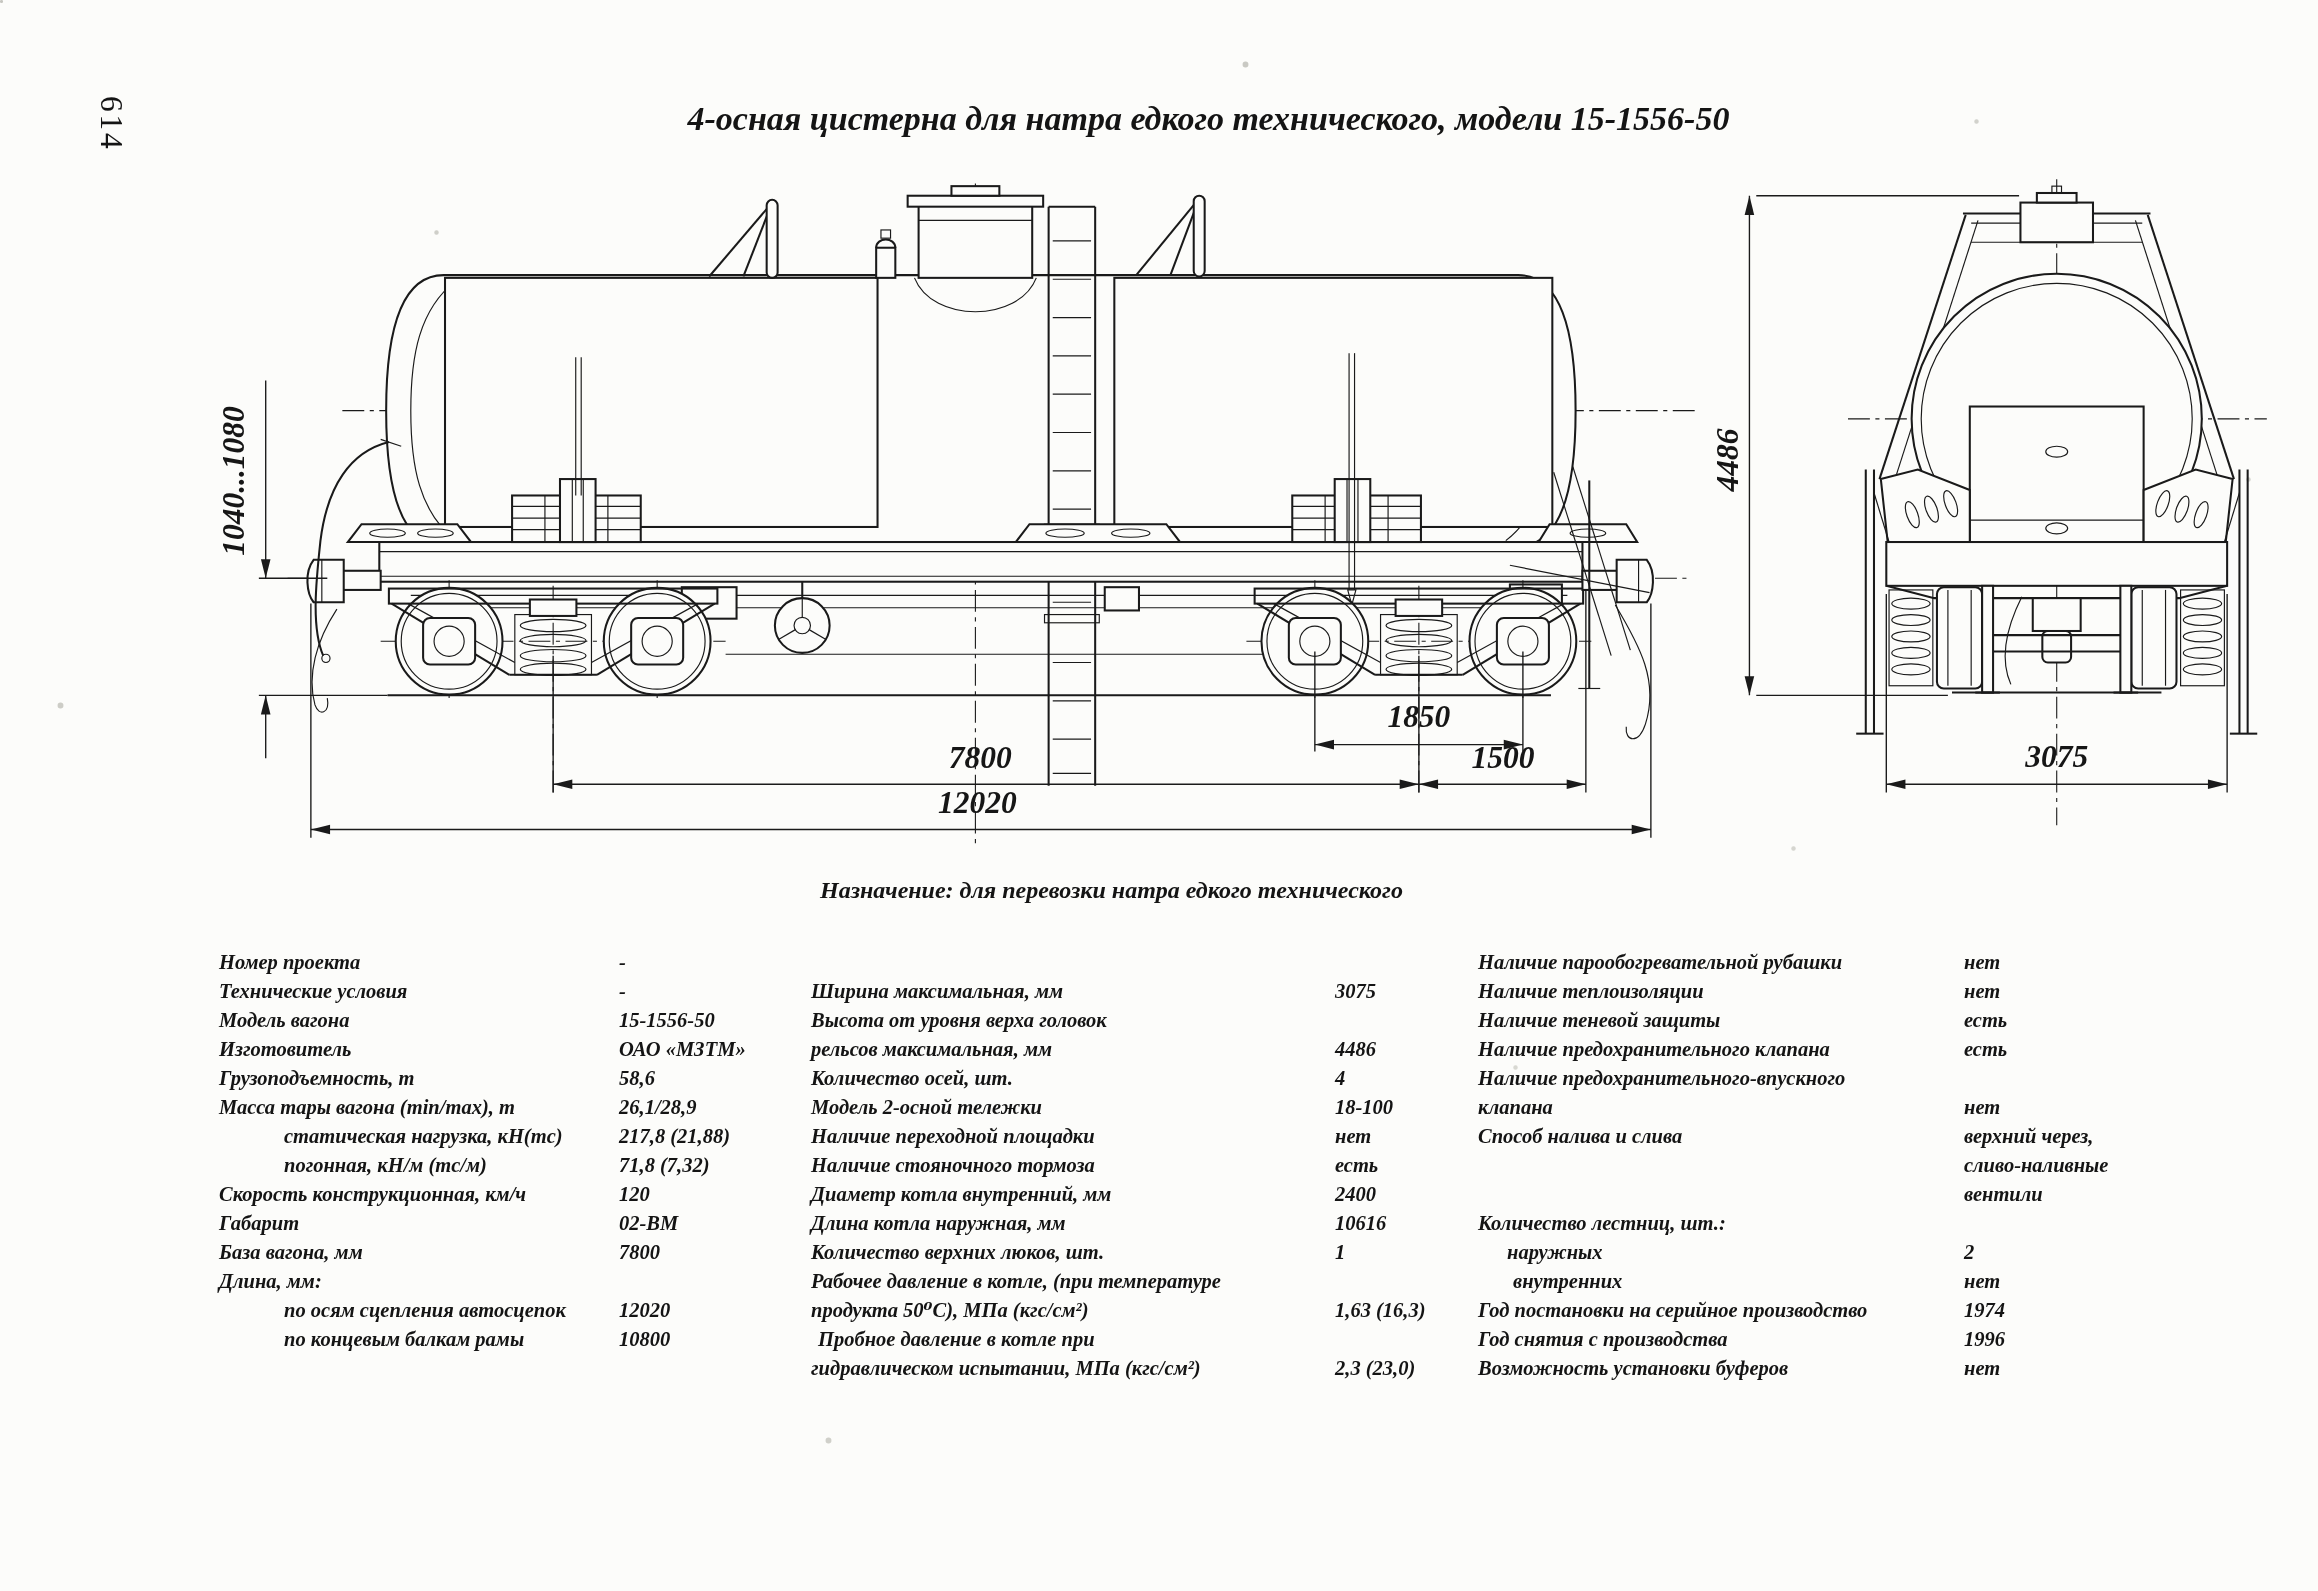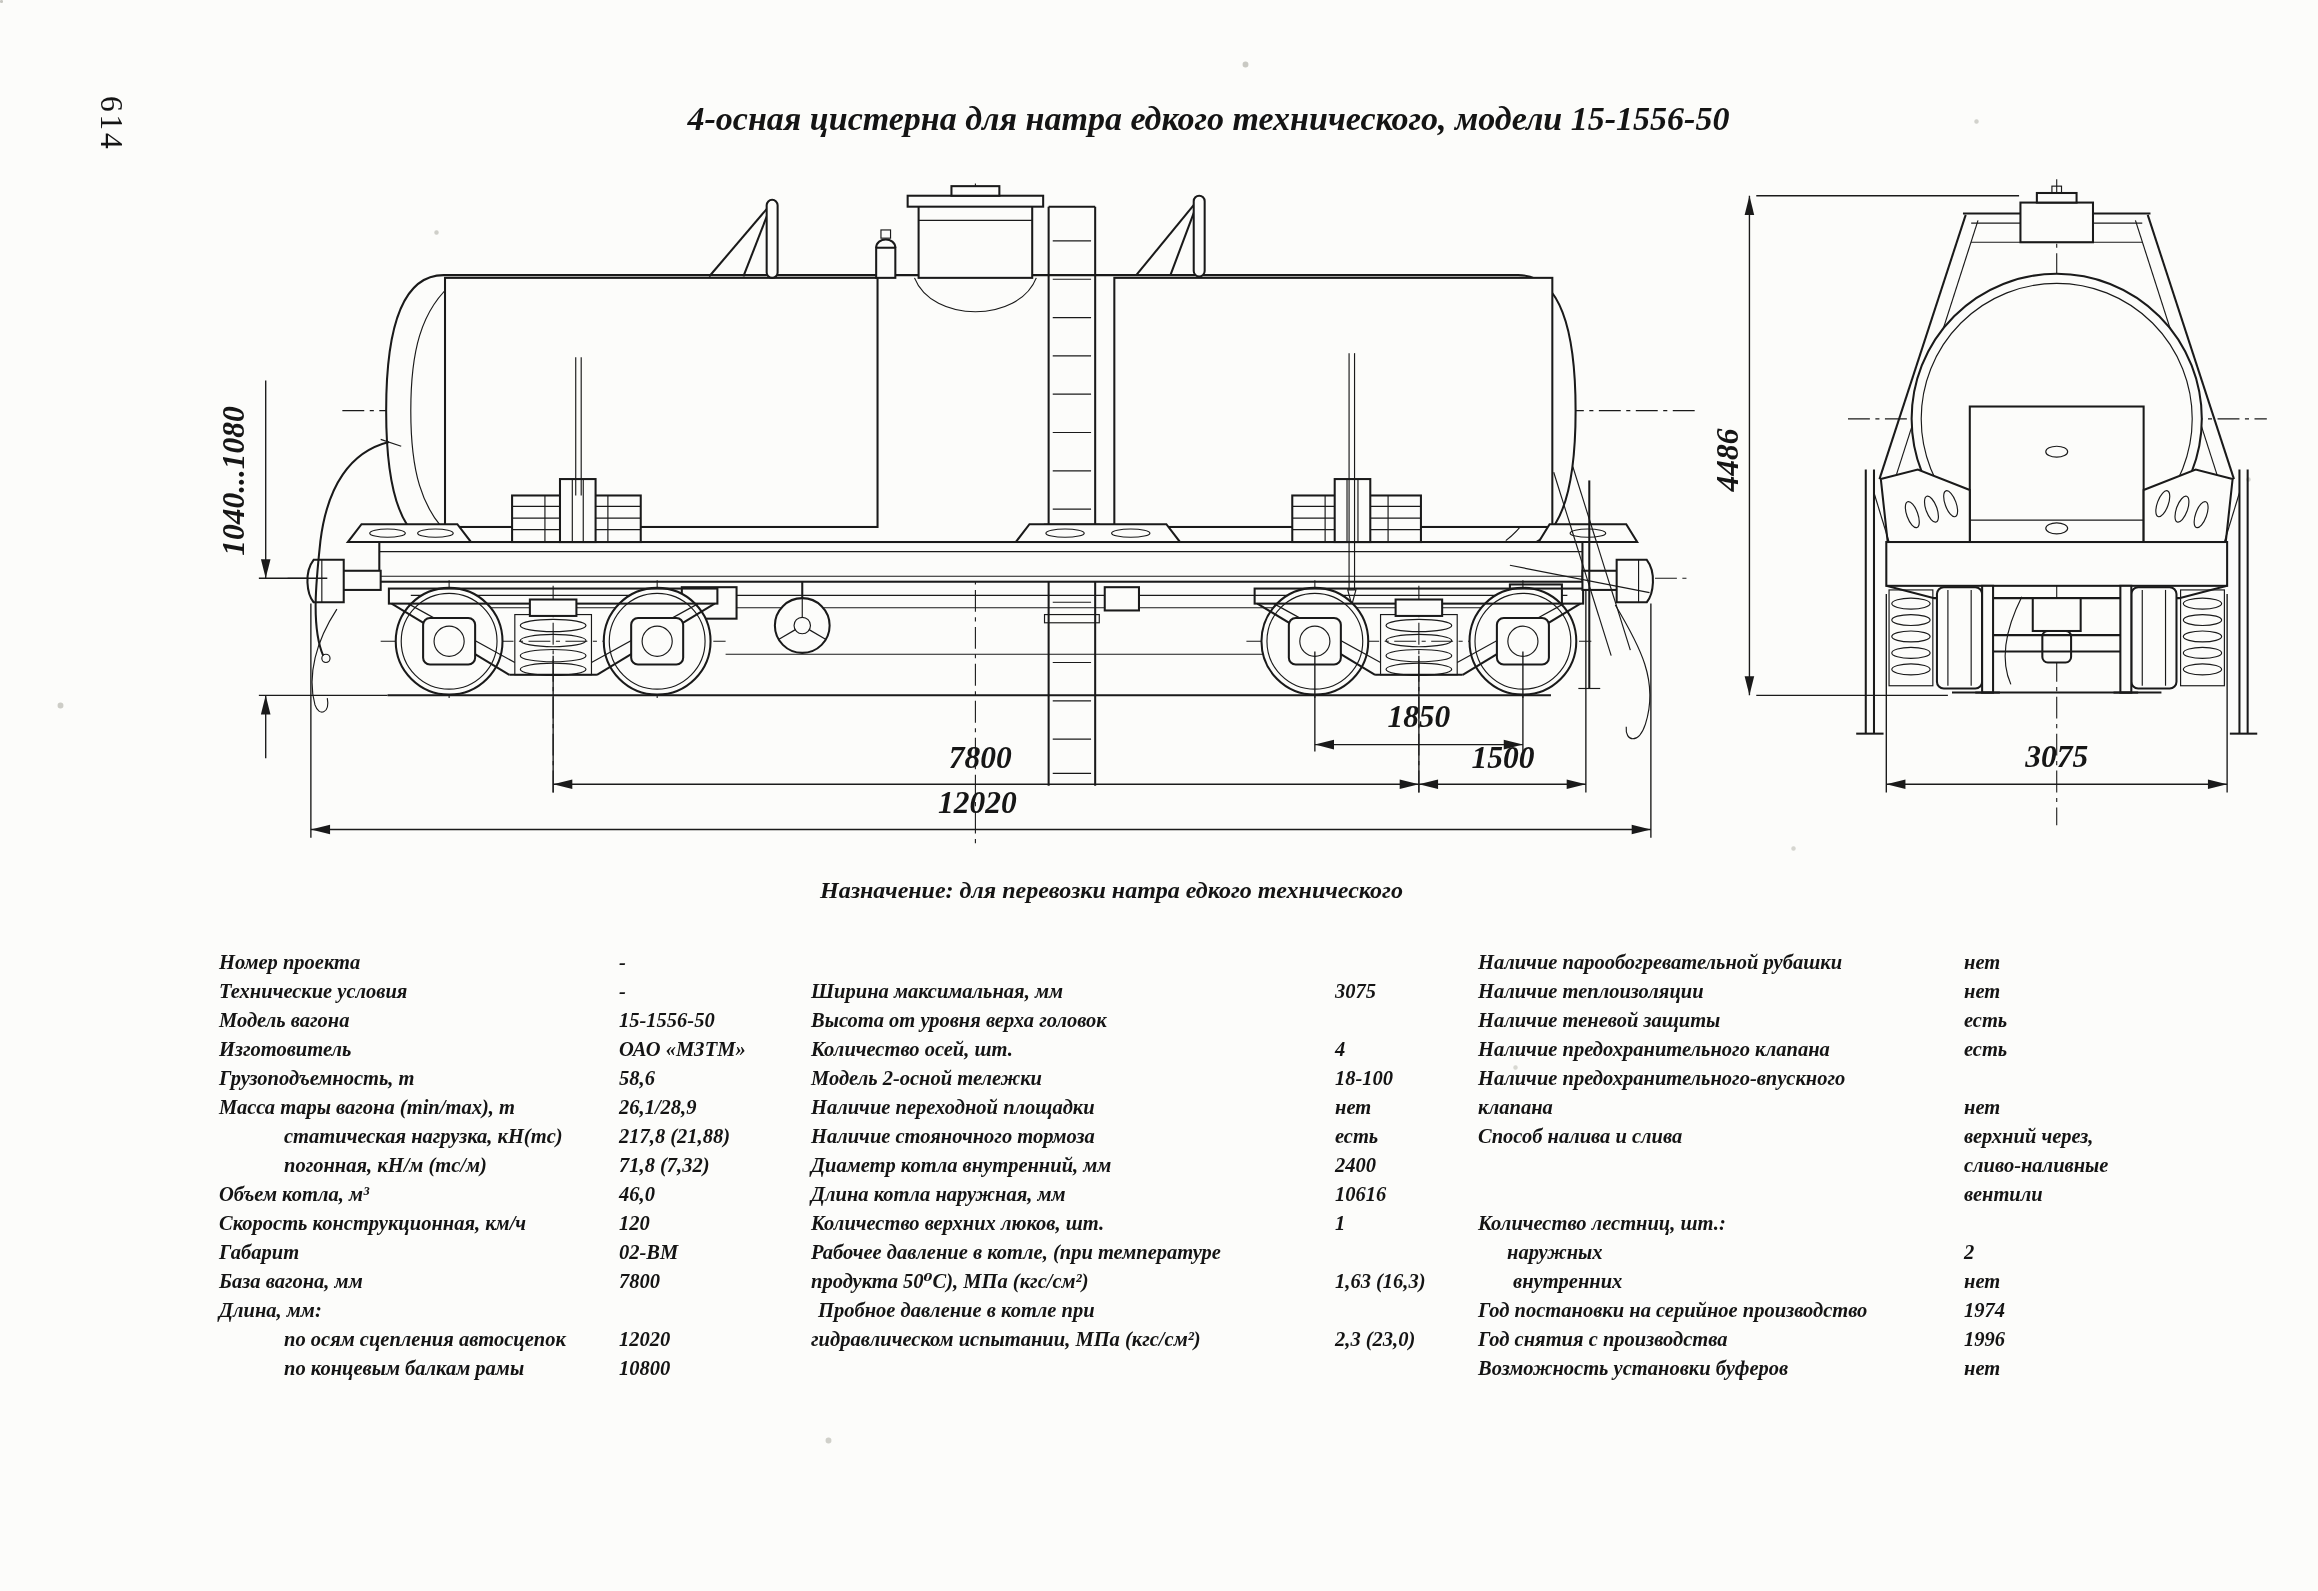--- a/index.html
+++ b/index.html
@@ -358,31 +358,31 @@
   <div class="specs">
     <div class="scol" style="left:219px;top:948px;width:589px;--voff:400px;">
         <div class="srow"><span class="sl">Номер проекта</span><span class="sv">-</span></div>
         <div class="srow"><span class="sl">Технические условия</span><span class="sv">-</span></div>
         <div class="srow"><span class="sl">Модель вагона</span><span class="sv">15-1556-50</span></div>
         <div class="srow"><span class="sl">Изготовитель</span><span class="sv">ОАО «МЗТМ»</span></div>
         <div class="srow"><span class="sl">Грузоподъемность, т</span><span class="sv">58,6</span></div>
         <div class="srow"><span class="sl">Масса тары вагона (min/max), т</span><span class="sv">26,1/28,9</span></div>
         <div class="srow"><span class="sl" style="margin-left: 65px;">статическая нагрузка, кН(тс)</span><span class="sv">217,8 (21,88)</span></div>
         <div class="srow"><span class="sl" style="margin-left: 65px;">погонная, кН/м (тс/м)</span><span class="sv">71,8 (7,32)</span></div>
-        <div class="srow"><span class="sl">Объем котла, м³</span><span class="sv">46,0</span></div>
         <div class="srow"><span class="sl">Скорость конструкционная, км/ч</span><span class="sv">120</span></div>
         <div class="srow"><span class="sl">Габарит</span><span class="sv">02-ВМ</span></div>
         <div class="srow"><span class="sl">База вагона, мм</span><span class="sv">7800</span></div>
         <div class="srow"><span class="sl">Длина, мм:</span><span class="sv"></span></div>
         <div class="srow"><span class="sl" style="margin-left: 65px;">по осям сцепления автосцепок</span><span class="sv">12020</span></div>
         <div class="srow"><span class="sl" style="margin-left: 65px;">по концевым балкам рамы</span><span class="sv">10800</span></div>
       </div>
     <div class="scol" style="left:811px;top:977px;width:671px;--voff:524px;">
         <div class="srow"><span class="sl">Ширина максимальная, мм</span><span class="sv">3075</span></div>
         <div class="srow"><span class="sl">Высота от уровня верха головок</span><span class="sv"></span></div>
+        <div class="srow"><span class="sl">рельсов максимальная, мм</span><span class="sv">4486</span></div>
         <div class="srow"><span class="sl">Количество осей, шт.</span><span class="sv">4</span></div>
         <div class="srow"><span class="sl">Модель 2-осной тележки</span><span class="sv">18-100</span></div>
         <div class="srow"><span class="sl">Наличие переходной площадки</span><span class="sv">нет</span></div>
         <div class="srow"><span class="sl">Наличие стояночного тормоза</span><span class="sv">есть</span></div>
         <div class="srow"><span class="sl">Диаметр котла внутренний, мм</span><span class="sv">2400</span></div>
         <div class="srow"><span class="sl">Длина котла наружная, мм</span><span class="sv">10616</span></div>
         <div class="srow"><span class="sl">Количество верхних люков, шт.</span><span class="sv">1</span></div>
         <div class="srow"><span class="sl">Рабочее давление в котле, (при  температуре</span><span class="sv"></span></div>
         <div class="srow"><span class="sl">продукта 50⁰С), МПа (кгс/см²)</span><span class="sv">1,63 (16,3)</span></div>
         <div class="srow"><span class="sl" style="margin-left: 7px;">Пробное давление в котле при</span><span class="sv"></span></div>

